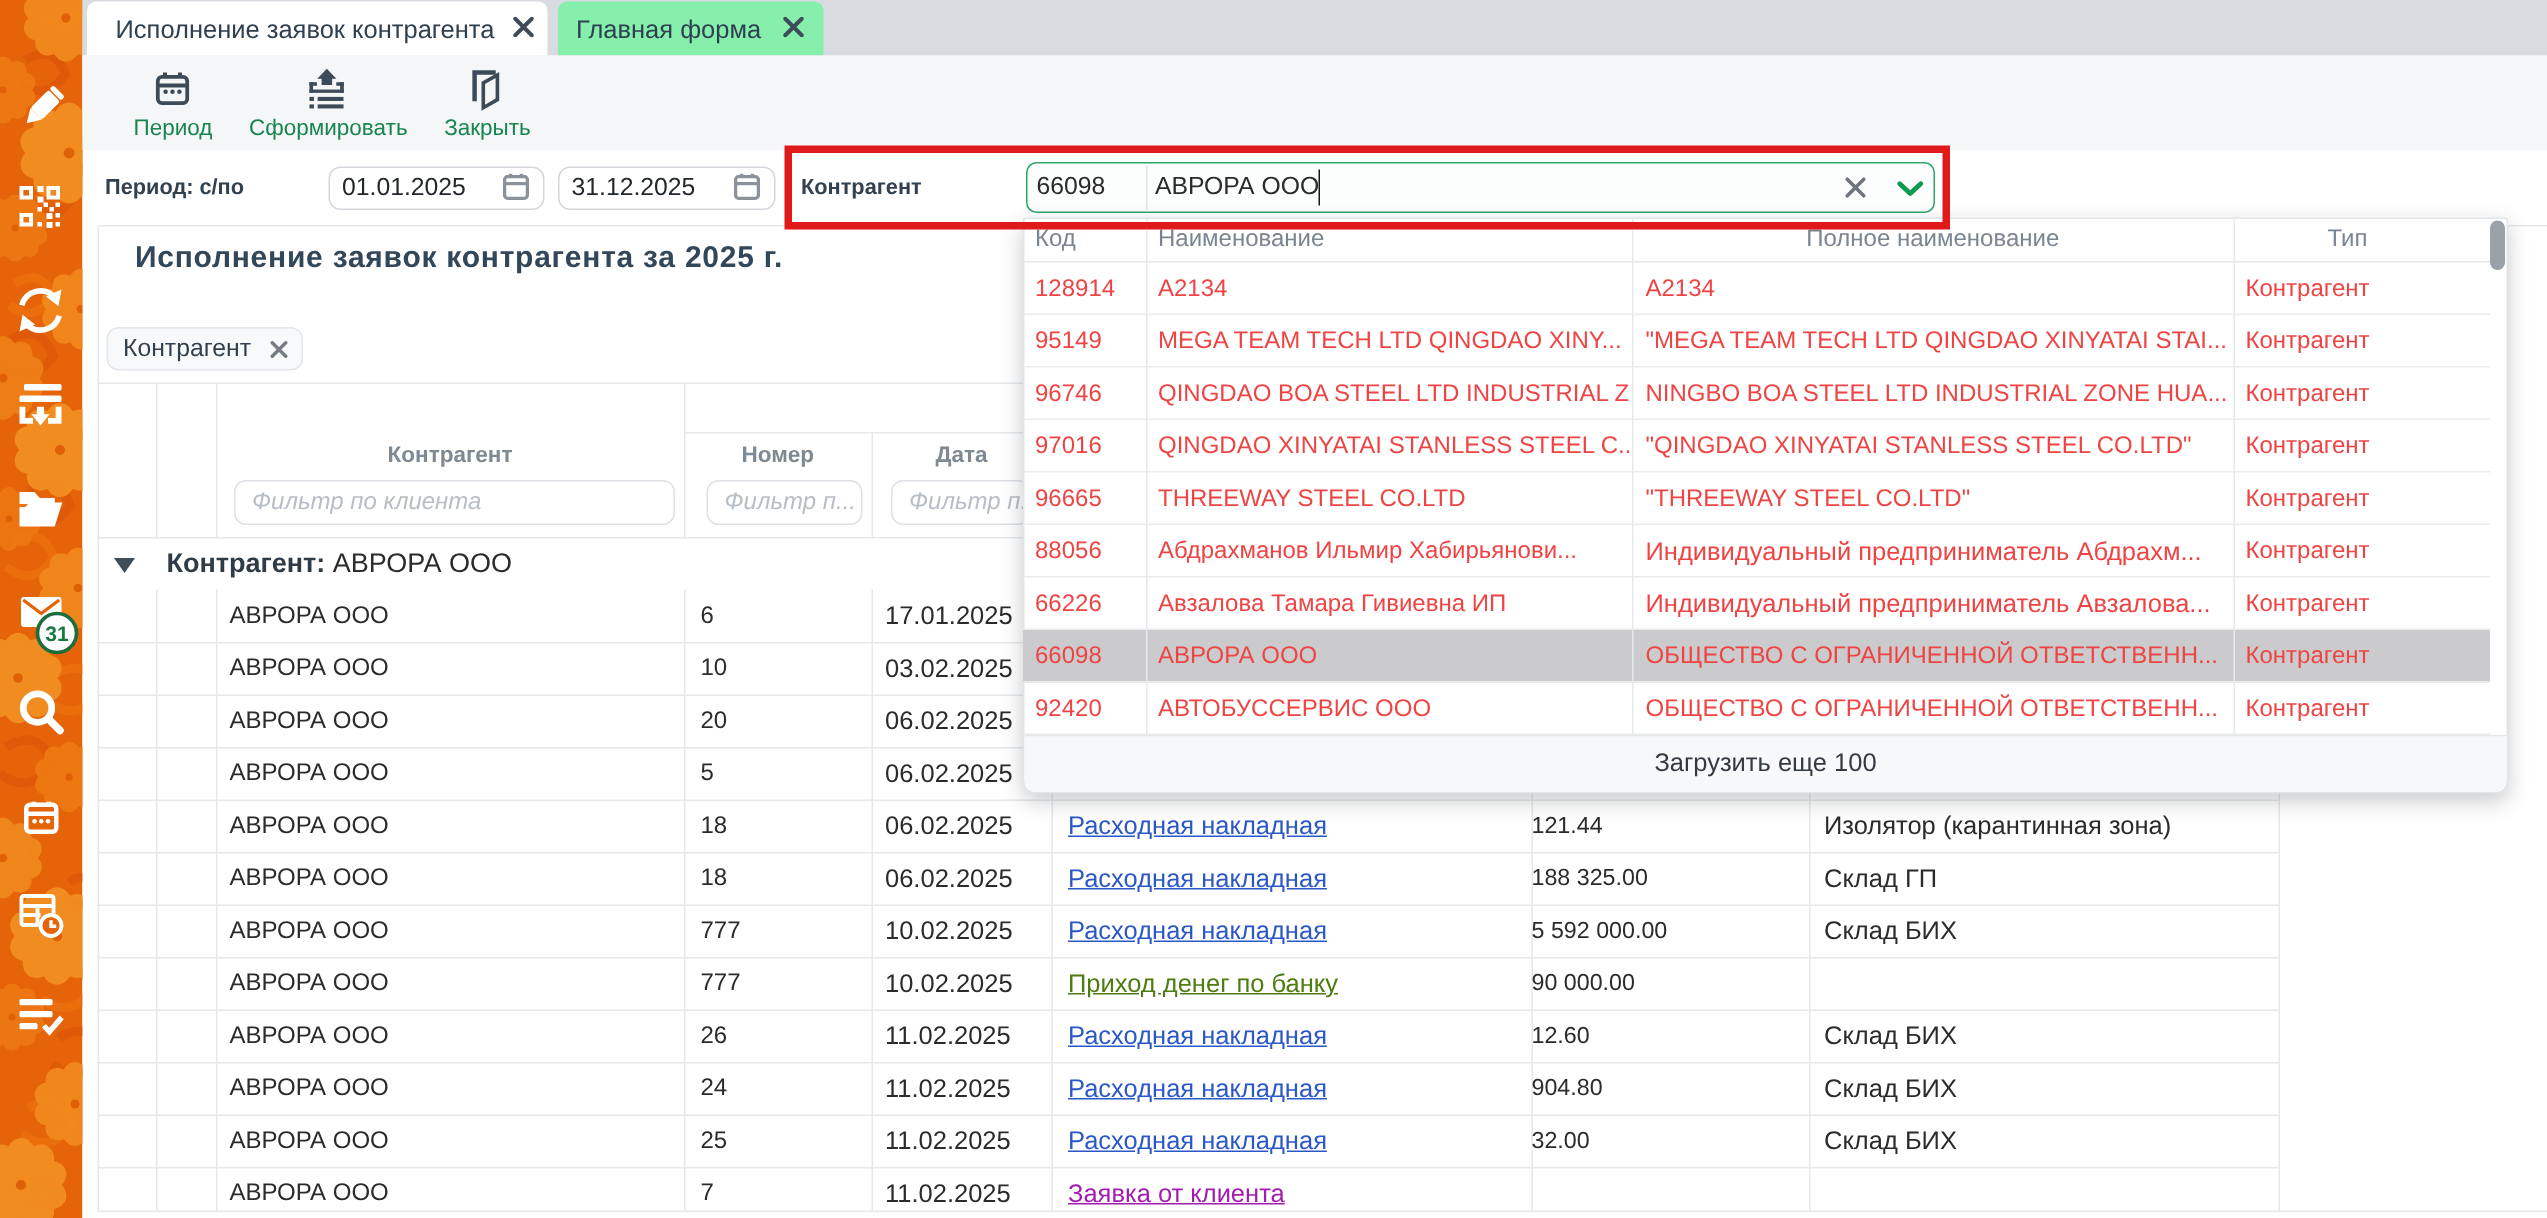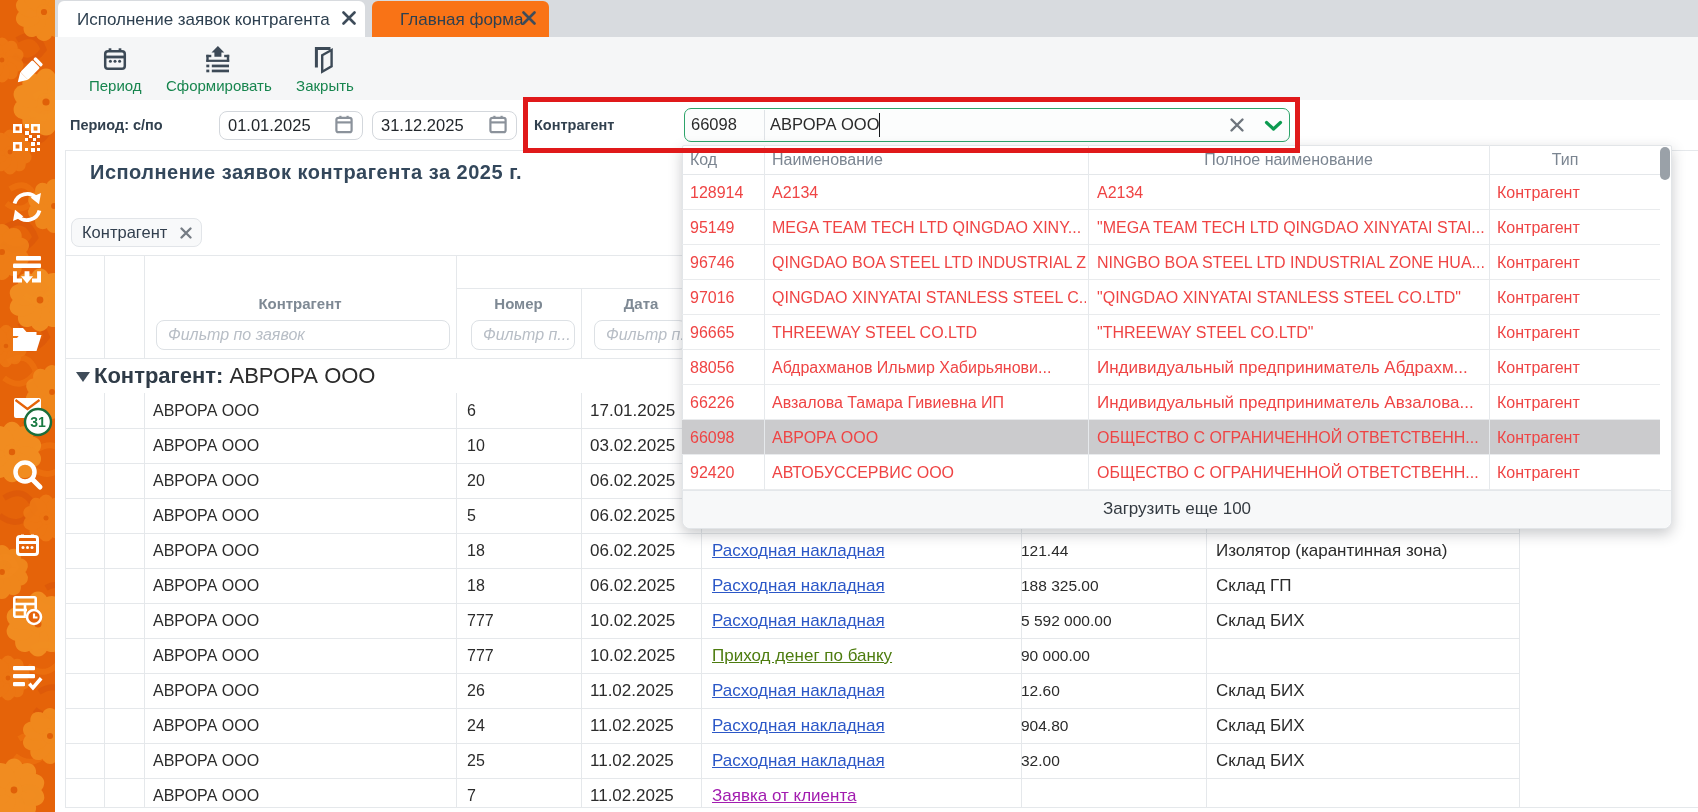--- a/index.html
+++ b/index.html
@@ -347,21 +347,21 @@
 <rect x="0" y="16" width="12" height="4.2" rx="1"></rect>
 <path d="M15 19 L20 24.5 L29.5 13.5 L26.8 11 L19.8 19.2 L17.6 16.6 Z"></path>
         </g>
 </svg></div>
 
 <div class="ab" id="tabs"></div>
 <div class="ab tab" style="left:58px;width:307px;background:#fff;padding-left:19px">Исполнение заявок контрагента</div>
 <svg class="ab" style="left:342px;top:11px" width="14" height="14">
       <path d="M1.5 1.5 L12.5 12.5 M12.5 1.5 L1.5 12.5" stroke="#3e4c5a" stroke-width="2.6" stroke-linecap="round"></path>
     </svg>
-<div class="ab tab" style="left:372px;width:177px;background:#f97316;padding-left:28px">Главная форма</div>
+<div class="ab tab" style="left:372px;width:177px;background:#86efac;padding-left:12px">Главная форма</div>
 <svg class="ab" style="left:522px;top:11px" width="14" height="14">
       <path d="M1.5 1.5 L12.5 12.5 M12.5 1.5 L1.5 12.5" stroke="#3e4c5a" stroke-width="2.6" stroke-linecap="round"></path>
     </svg>
 <div class="ab" id="tbar"></div>
 <div class="ab blab" style="left:89px;width:52px">Период</div>
 <div class="ab blab" style="left:166px;width:104px">Сформировать</div>
 <div class="ab blab" style="left:296px;width:58px">Закрыть</div>
 <svg class="ab" style="left:103px;top:47px" width="24" height="24" viewBox="0 0 24 24" fill="none" stroke="#3d4a57">
  <rect x="2.2" y="4.2" width="19.6" height="17.6" rx="2.8" stroke-width="2.5"></rect>
  <line x1="2.5" y1="10" x2="21.5" y2="10" stroke-width="2.8"></line>
@@ -426,26 +426,26 @@
     </svg>
 <div class="ab bline" style="left:65px;top:255px;width:1454px;height:1px"></div>
 <div class="ab bline" style="left:104px;top:255px;width:1px;height:103px"></div>
 <div class="ab bline" style="left:144px;top:255px;width:1px;height:103px"></div>
 <div class="ab bline" style="left:456px;top:255px;width:1px;height:103px"></div>
 <div class="ab bline" style="left:456px;top:288px;width:1063px;height:1px"></div>
 <div class="ab bline" style="left:581px;top:288px;width:1px;height:70px"></div>
 <div class="ab hlab" style="left:144px;top:288px;width:312px">Контрагент</div>
 <div class="ab hlab" style="left:456px;top:288px;width:125px">Номер</div>
 <div class="ab hlab" style="left:581px;top:288px;width:120px">Дата</div>
-<div class="ab finp" style="left:156px;width:294px">Фильтр по заявок</div>
+<div class="ab finp" style="left:156px;width:294px">Фильтр по клиента</div>
 <div class="ab finp" style="left:471px;width:104px">Фильтр п...</div>
 <div class="ab finp" style="left:594px;width:93px">Фильтр п...</div>
 <div class="ab bline" style="left:65px;top:358px;width:1454px;height:1px"></div>
 <div class="ab" style="left:76px;top:372px;width:0;height:0;border:7.5px solid transparent;border-top:10px solid #3f4c59;border-bottom:none"></div>
-<div class="ab c" style="left:94px;top:358px;font-size:22px"><b style="color:#2f3b47">Контрагент:</b> АВРОРА ООО</div>
+<div class="ab c" style="left:111px;top:358px;font-size:18px"><b style="color:#2f3b47">Контрагент:</b> АВРОРА ООО</div>
 <div class="ab bline" style="left:104px;top:393px;width:1px;height:414px"></div>
 <div class="ab bline" style="left:144px;top:393px;width:1px;height:414px"></div>
 <div class="ab bline" style="left:456px;top:393px;width:1px;height:414px"></div>
 <div class="ab bline" style="left:581px;top:393px;width:1px;height:414px"></div>
 <div class="ab bline" style="left:701px;top:393px;width:1px;height:414px"></div>
 <div class="ab bline" style="left:1021px;top:393px;width:1px;height:414px"></div>
 <div class="ab bline" style="left:1206px;top:393px;width:1px;height:414px"></div>
 <div class="ab bline" style="left:1519px;top:393px;width:1px;height:414px"></div>
 <div class="ab bline" style="left:65px;top:428px;width:1454px;height:1px"></div>
 <div class="ab c" style="left:153px;top:393px">АВРОРА ООО</div>

